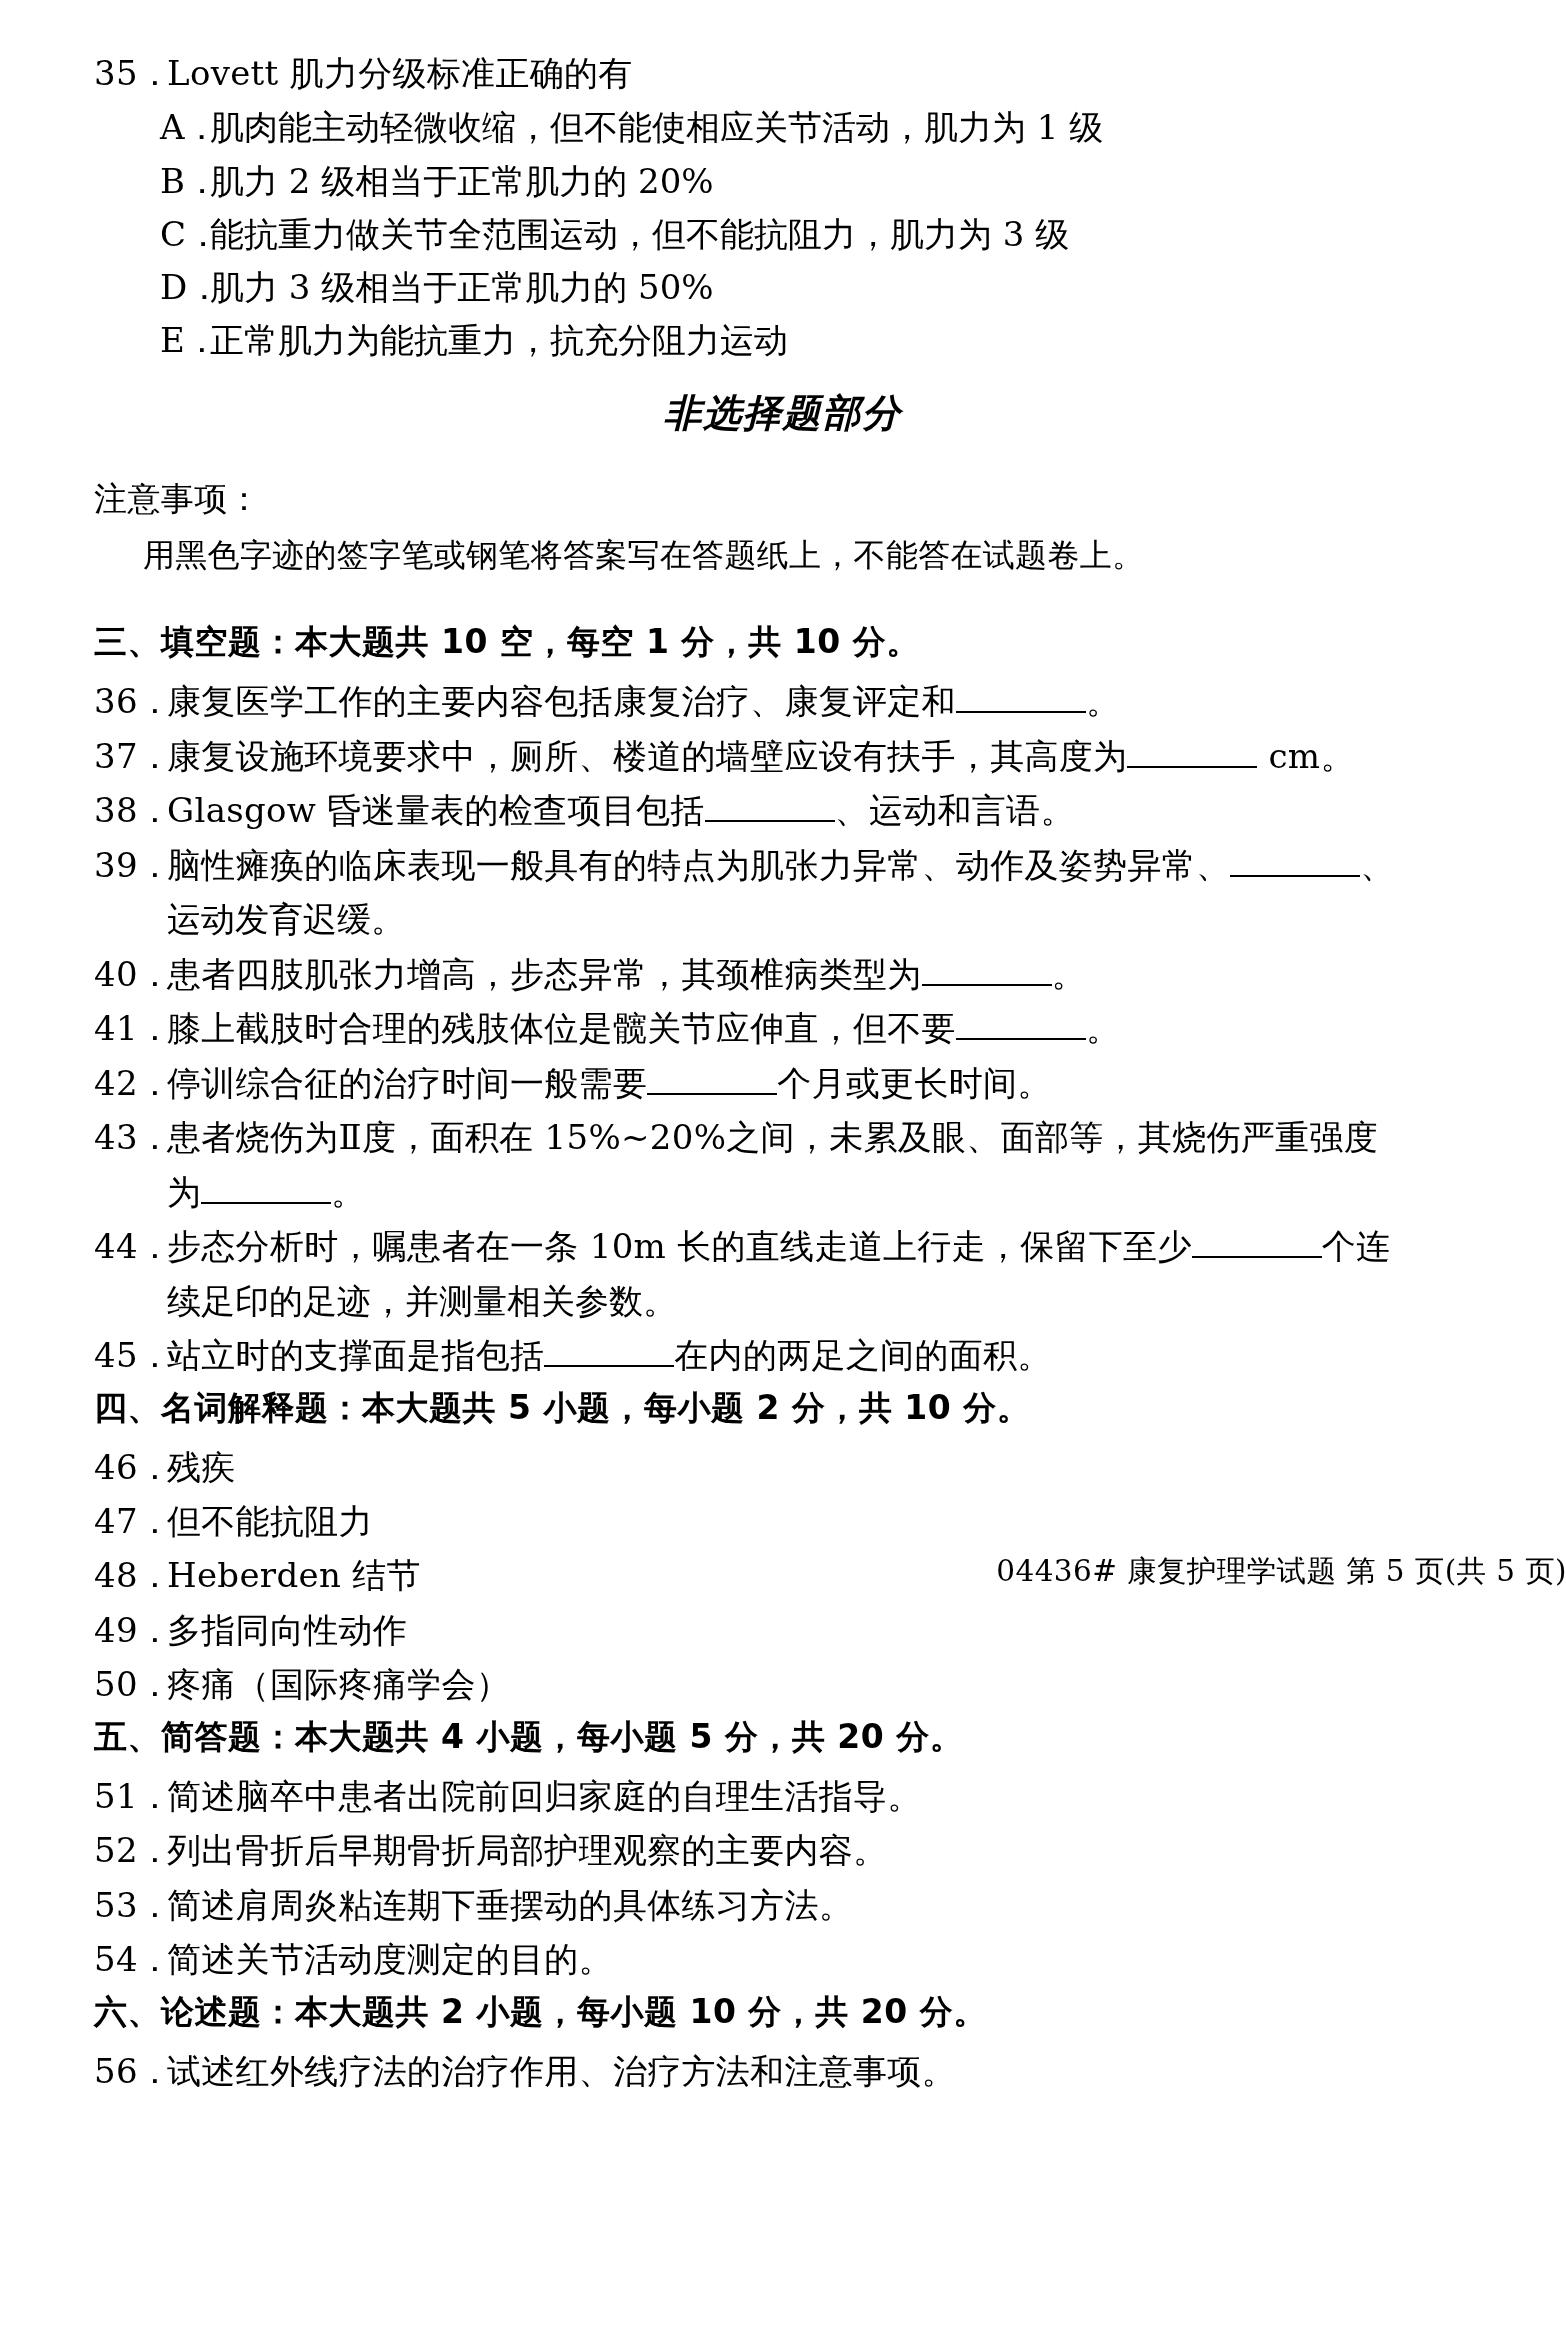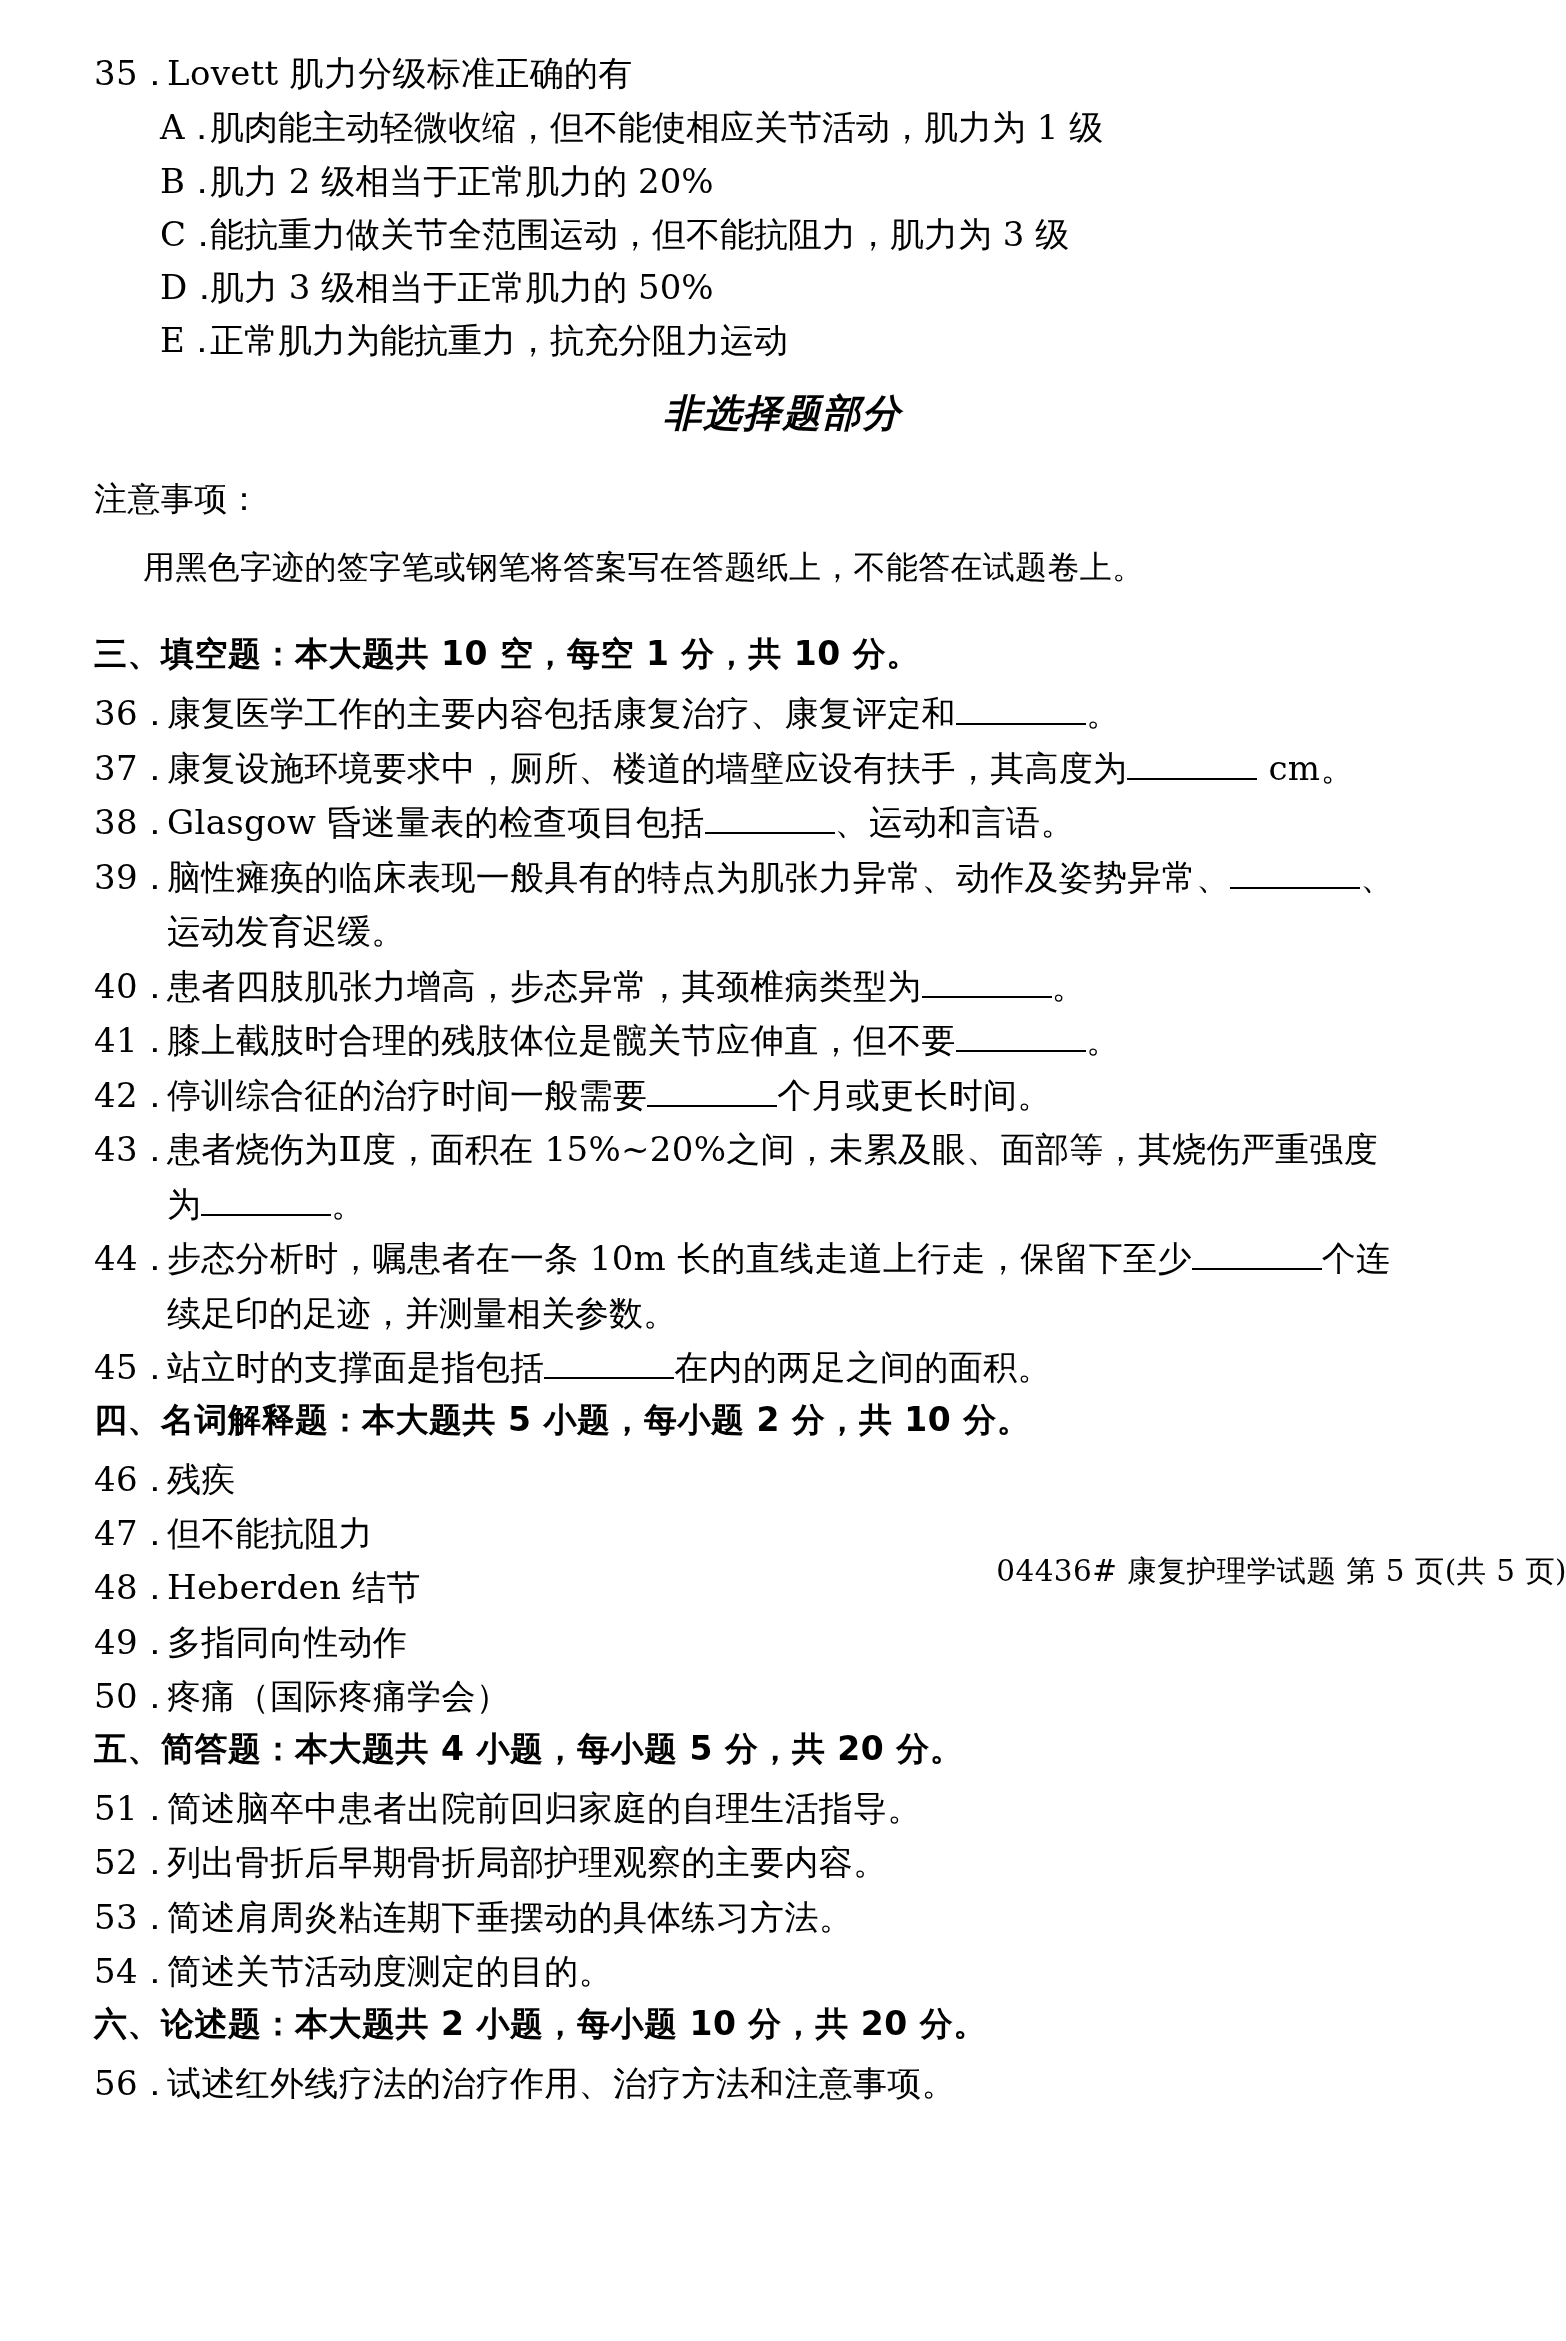--- a/index.html
+++ b/index.html
@@ -65,21 +65,21 @@
     font-weight: bold;
     font-size: 38px;
     letter-spacing: 1.7px;
     margin: 22.6px 0 38px 0;
     font-style: italic;
   }
 
   
   .notice-title {
     font-size: 33px;
-    margin: 0 0 24px 0;
+    margin: 0 0 12px 0;
     letter-spacing: 0.4px;
   }
   .notice-body {
     font-size: 32px;
     margin: 0 0 42px 0;
     padding-left: 49px;
     letter-spacing: 0.3px;
   }
 
   

